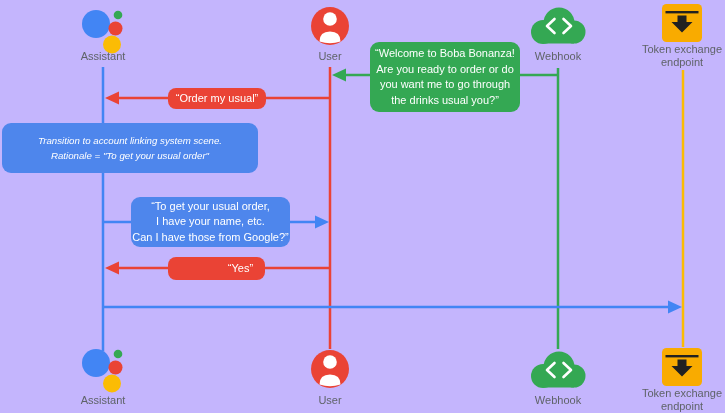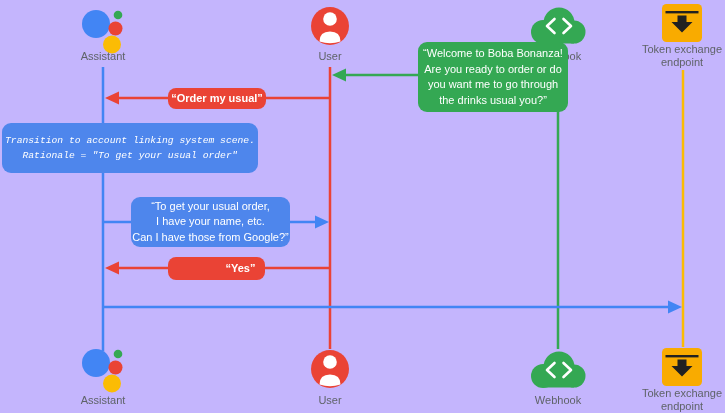--- a/index.html
+++ b/index.html
@@ -15,24 +15,24 @@
   }
   .actor-label.wrap { white-space:normal; width:96px; }
   .bubble {
     position:absolute; box-sizing:border-box; color:#ffffff;
     display:flex; flex-direction:column; justify-content:center; align-items:center;
     text-align:center;
   }
   .bubble .ln { white-space:nowrap; }
   .speech { font-size:11px; line-height:15.5px; border-radius:9px; }
   .note {
-    font-family:Liberation Mono, monospace; font-style:italic;
+    font-family:Liberation Sans, sans-serif; font-style:italic;
     font-size:9.7px; line-height:15px; border-radius:9px;
   }
-  .bg-red   { background:#EA4335;font-weight:bold; }
+  .bg-red   { background:#EA4335; }
   .bg-green { background:#34A853; }
   .bg-blue  { background:#4E86EC; }
 </style>
 </head>
 <body>
 
 <div class="stage">
 
   <svg class="layer" width="725" height="413" viewBox="0 0 725 413">
     <defs>
@@ -102,21 +102,21 @@
   <div class="actor-label" style="left:103px; top:50px;">Assistant</div>
   <div class="actor-label" style="left:330px; top:50px;">User</div>
   <div class="actor-label" style="left:558px; top:50px;">Webhook</div>
   <div class="actor-label wrap" style="left:682px; top:43px;">Token exchange endpoint</div>
 
   <div class="actor-label" style="left:103px; top:394px;">Assistant</div>
   <div class="actor-label" style="left:330px; top:394px;">User</div>
   <div class="actor-label" style="left:558px; top:394px;">Webhook</div>
   <div class="actor-label wrap" style="left:682px; top:387px;">Token exchange endpoint</div>
 
-  <div class="bubble speech bg-green" style="left:370px; top:42px; width:150px; height:70px;margin-left:48px;">
+  <div class="bubble speech bg-green" style="left:370px; top:42px; width:150px; height:70px;">
     <div class="ln">“Welcome to Boba Bonanza!</div>
     <div class="ln">Are you ready to order or do</div>
     <div class="ln">you want me to go through</div>
     <div class="ln">the drinks usual you?”</div>
   </div>
 
   <div class="bubble speech bg-red" style="left:168px; top:88px; width:98px; height:21px; border-radius:8px;">“Order my usual”</div>
 
   <div class="bubble note bg-blue" style="left:2px; top:123px; width:256px; height:50px;">
     <div class="ln">Transition to account linking system scene.</div>

